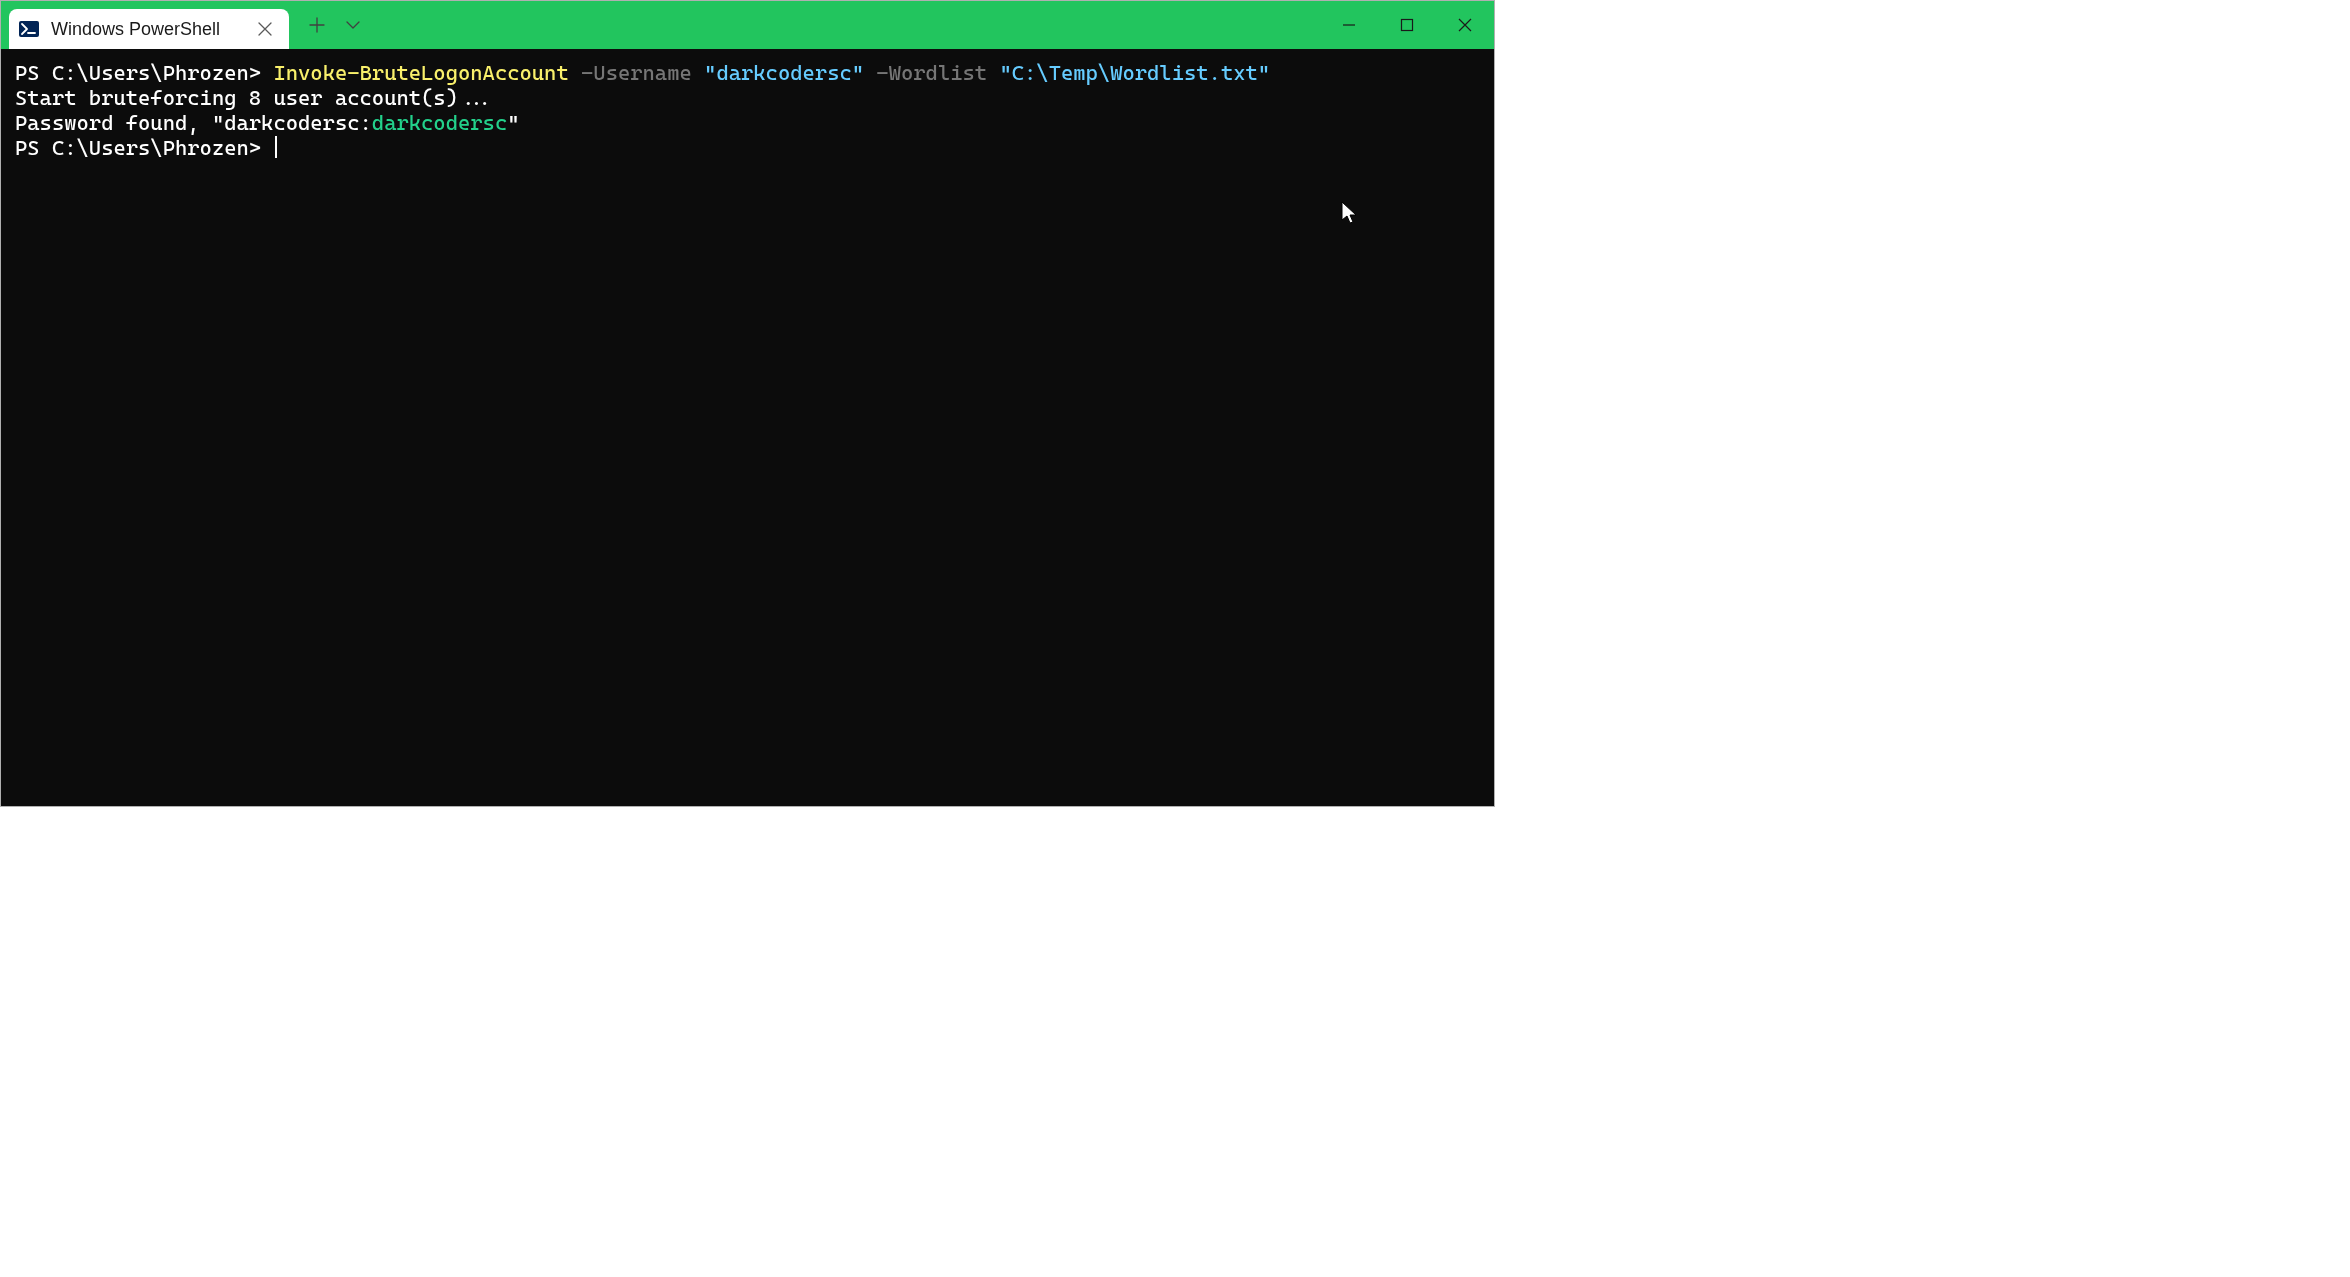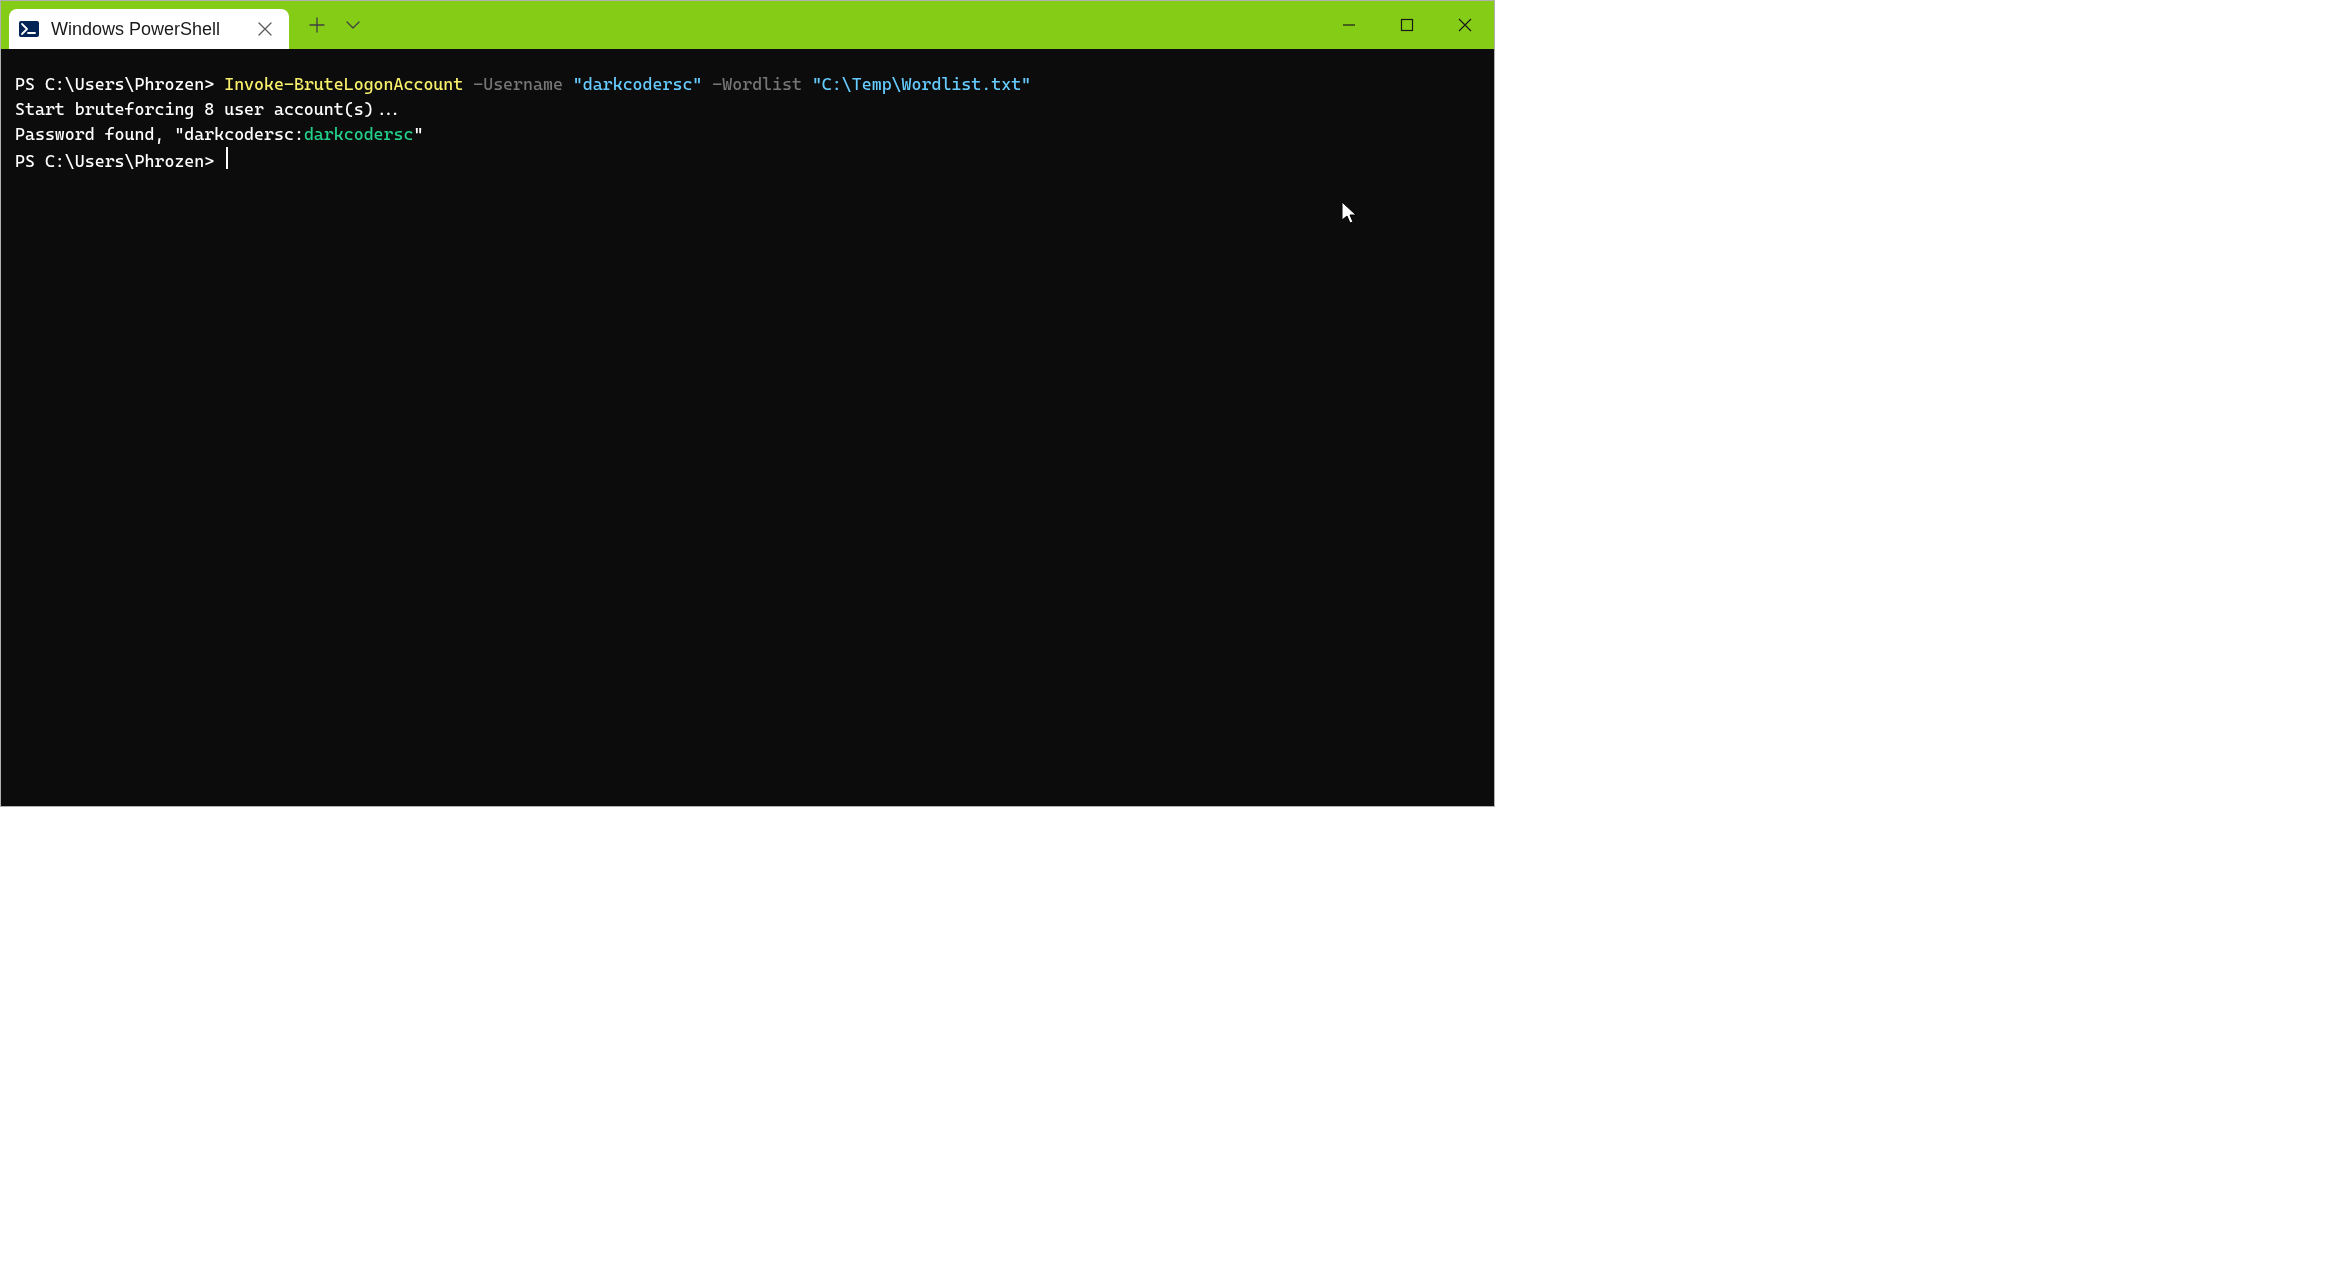--- a/index.html
+++ b/index.html
@@ -20,21 +20,21 @@
       width: 1495px;
       height: 807px;
       background: #cccccc;
       display: flex;
       flex-direction: column;
       border: 1px solid #b0b0b0;
       margin: 0;
     }
     .titlebar {
       height: 48px;
-      background: #84cc16;
+      background: #22c55e;
       display: flex;
       align-items: stretch;
       flex-shrink: 0;
     }
     .tab-area {
       display: flex;
       align-items: flex-end;
       padding-left: 8px;
     }
     .tab {
@@ -101,23 +101,23 @@
       height: 40px;
       display: flex;
       align-items: center;
       justify-content: center;
       color: #1a1a1a;
       cursor: pointer;
     }
     .terminal {
       flex: 1;
       background: #0c0c0c;
-      padding: 23px 14px;
+      padding: 12px 14px;
       font-family: 'Cascadia Code', 'Consolas', monospace;
-      font-size: 17px;
+      font-size: 21px;
       line-height: 25px;
       color: #cccccc;
       overflow: hidden;
       position: relative;
     }
     .term-line {
       white-space: pre;
     }
     .prompt { color: #ffffff; }
     .cmd-yellow { color: #f9f06b; }

